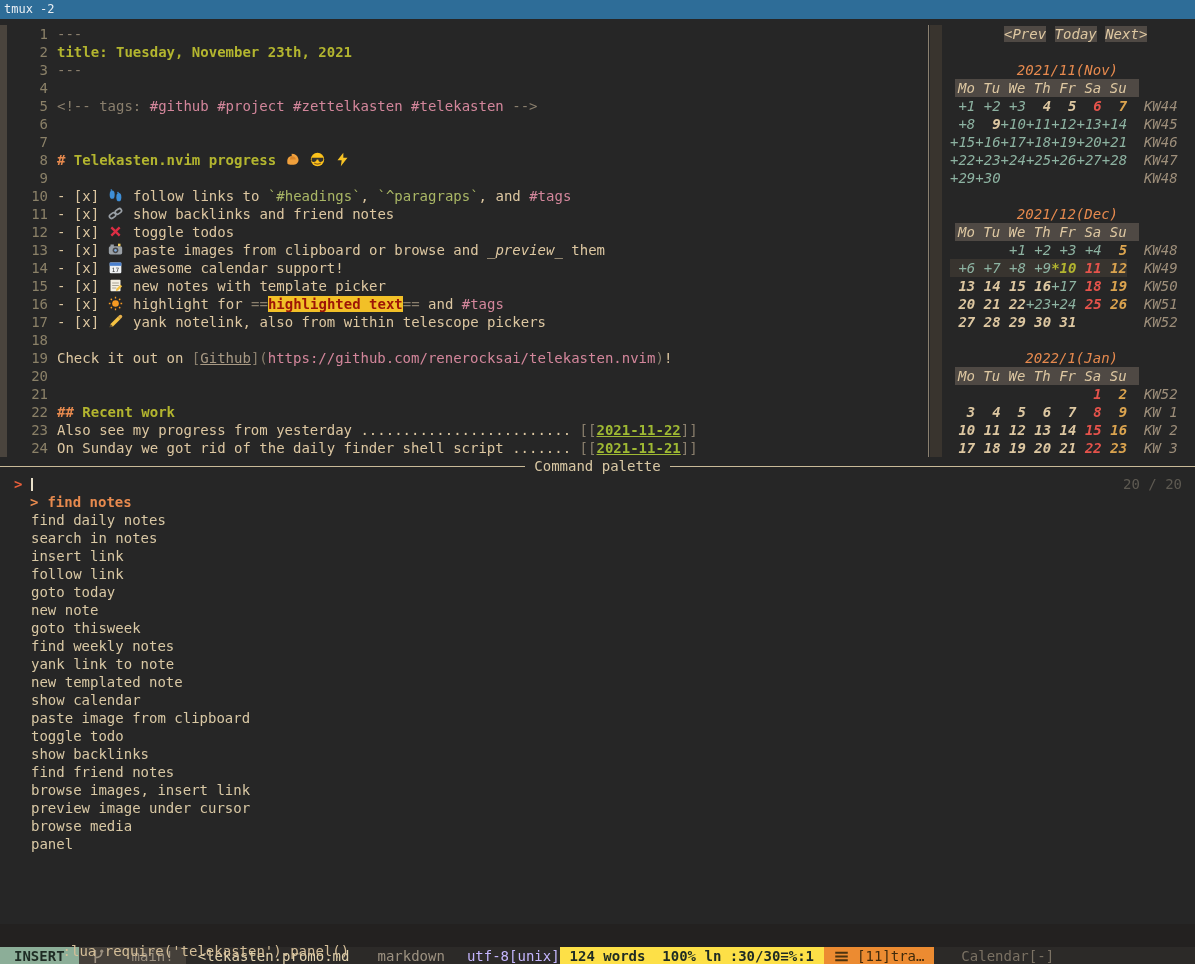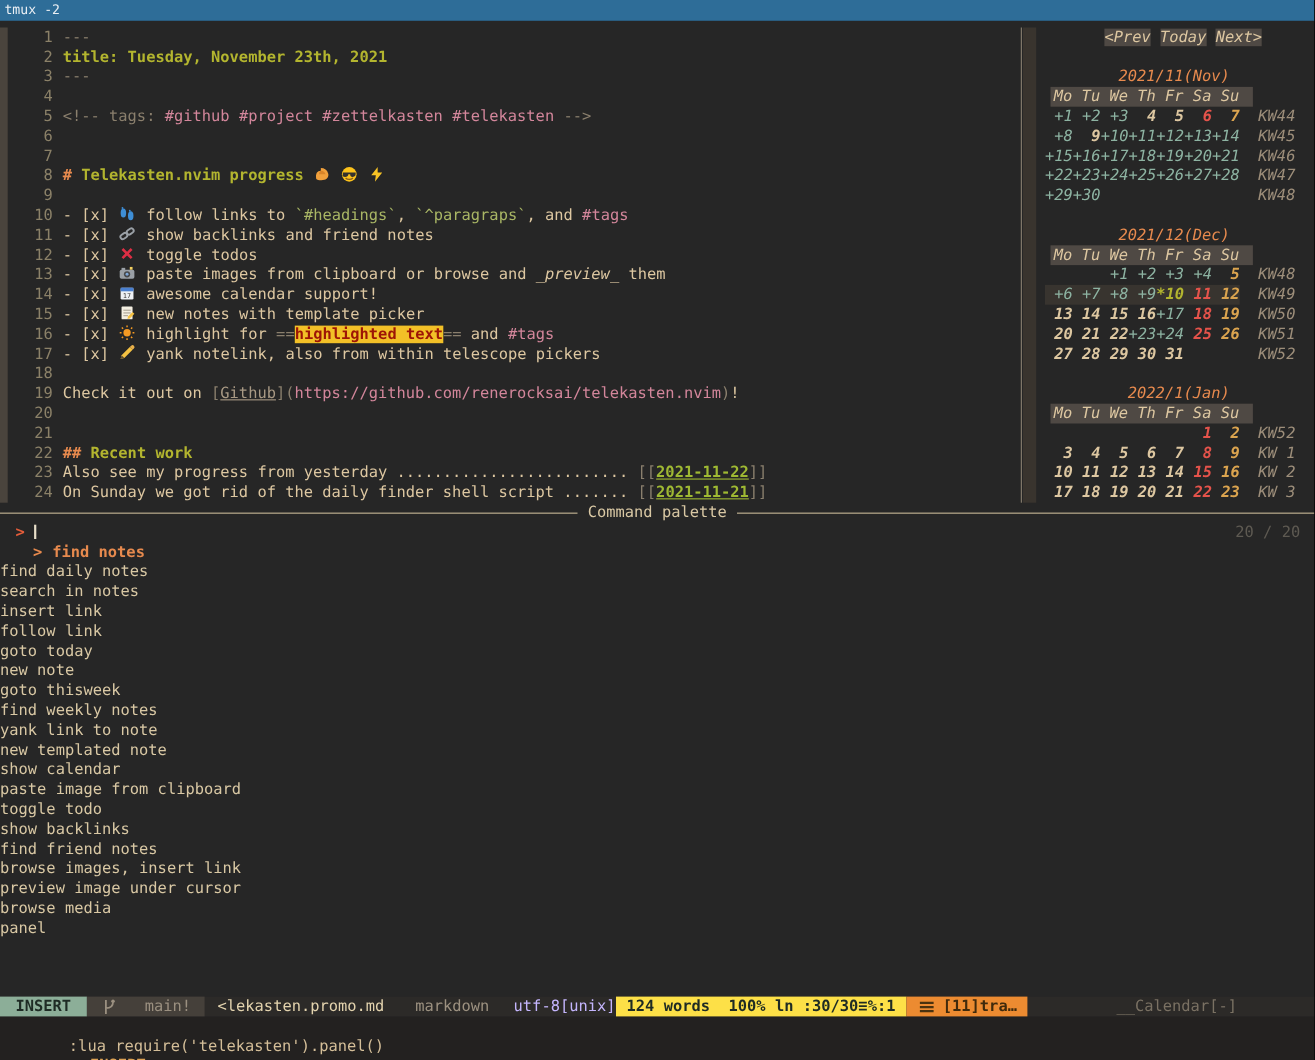--- a/index.html
+++ b/index.html
@@ -49,35 +49,35 @@
   .kw{color:#9d8e7a;}
   
   .sepline{position:absolute;left:0;top:438px;width:1195px;height:18px;display:flex;}
   .hrline{flex:1;height:9px;border-bottom:1px solid #c9ba98;}
   .seplabel{color:#d9c8a4;padding:0 9px;line-height:18px;}
   .promptrow{position:absolute;left:0;top:456px;width:1195px;height:18px;padding-left:14px;box-sizing:border-box;}
   .pprompt{color:#e45d3a;font-weight:bold;}
   .cursor{display:inline-block;width:2px;height:13px;background:#e8dfc9;vertical-align:-2px;margin-left:9px;}
   .pcounter{position:absolute;right:13px;top:0;color:#5e5a52;}
   .plist{position:absolute;left:0;top:474px;width:1195px;}
-  .prow{height:18px;white-space:pre;color:#d9c8a4;}
+  .prow{height:18px;white-space:pre;padding-left:31px;color:#d9c8a4;}
   .prow.sel{padding-left:30px;color:#e78a4e;font-weight:bold;}
   .psel-gap{display:inline-block;width:9px;}
   
   .bottombg{position:absolute;left:0;top:905px;width:1195px;height:40px;background:#232120;}
-  .sb{position:absolute;left:0;top:887px;width:1195px;height:18px;display:flex;background:#2c2a28;align-items:center;text-align:center;}
+  .sb{position:absolute;left:0;top:928px;width:1195px;height:18px;display:flex;background:#2c2a28;align-items:center;}
   .sb span{white-space:pre;}
   .sb-mode{background:#8cae98;color:#1e2b24;font-weight:bold;padding:0 14px;height:18px;line-height:18px;}
   .sb-branch{background:#45403a;color:#9b9080;padding:0 12px;height:18px;display:flex;gap:24px;align-items:center;}
   .sb-file{color:#e3d3ae;margin-left:12px;}
   .sb-ft{color:#9c9180;margin-left:28px;}
   .sb-enc{color:#c4b5fd;margin-left:22px;}
   .sb-flex{flex:1;}
   .sb-stats{background:#fde047;color:#1e2b24;font-weight:bold;padding:0 10px;height:18px;line-height:18px;}
-  .sb-buf{background:#ec8b31;color:#3f2a0c;font-weight:bold;padding:0 10px;height:18px;display:flex;gap:6px;align-items:center;}
+  .sb-buf{background:#ec8b31;color:#3f2a0c;font-weight:normal;padding:0 10px;height:18px;display:flex;gap:6px;align-items:center;}
   .sb-cal{color:#7a7163;width:270px;padding-left:10px;height:18px;line-height:18px;box-sizing:border-box;}
   
   .cmdline{position:absolute;left:0;top:905px;width:1102px;height:18px;color:#d4be98;white-space:pre;padding-left:12px;box-sizing:border-box;}
   .modeline{position:absolute;left:0;top:923px;width:1195px;height:18px;white-space:pre;}
   .mmode{color:#dca154;font-weight:bold;margin-left:6px;}
 </style>
 </head>
 <body>
 
 <div class="screen">

